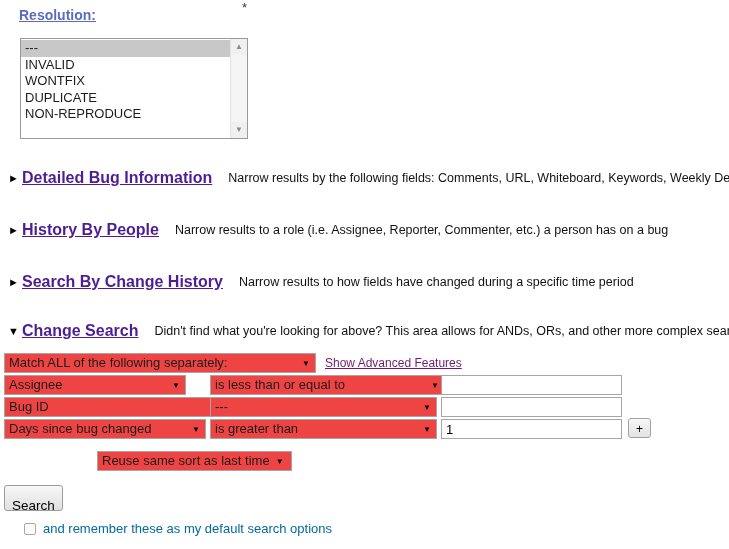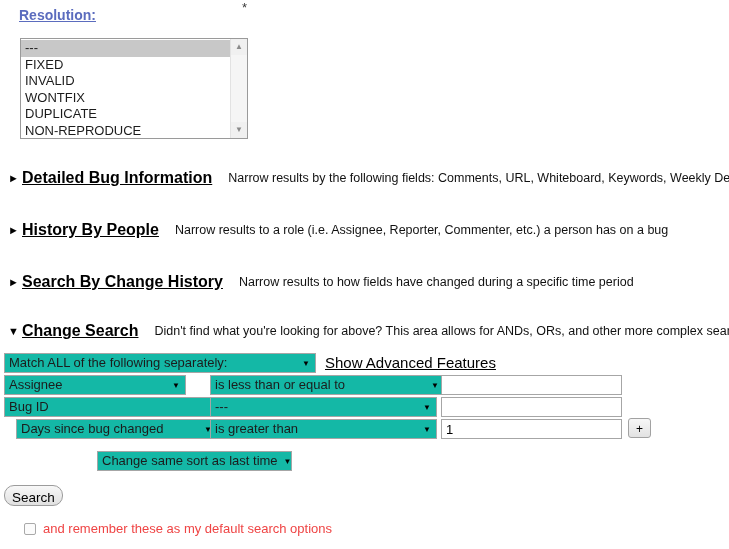--- a/index.html
+++ b/index.html
@@ -40,87 +40,86 @@
     font-size:8px; text-align:center; line-height:16px; cursor:pointer;
   }
 
   
   .section {
     position:absolute; left:8px; width:900px; height:24px;
     display:flex; align-items:center; white-space:nowrap; overflow:hidden;
   }
   .section .arrow { width:14px; font-size:11px; color:#000; flex:0 0 auto; cursor:pointer; }
   .section .title {
-    font-size:16px; font-weight:bold; color:#000000; text-decoration:underline;
+    font-size:16px; font-weight:bold; color:#4c1d95; text-decoration:underline;
     padding-right:6px; cursor:pointer; flex:0 0 auto;
   }
   .section .desc { font-size:12.5px; color:#111; margin-left:10px; flex:0 0 auto; }
 
   
   .fselect {
-    position:absolute; height:20px; border:1px solid #a6a6a6; background:#14b8a6;
+    position:absolute; height:20px; border:1px solid #a6a6a6; background:#ef4444;
     font-size:13px; line-height:18px; padding:0 18px 0 4px;
     white-space:nowrap; overflow:hidden; cursor:default;
   }
   .fselect .sel-arrow {
     position:absolute; right:5px; top:5px; font-size:8px; color:#000; line-height:9px;
   }
   .fselect.inline-arrow { padding-right:6px; }
   .fselect.inline-arrow .sel-arrow { position:static; margin-left:6px; vertical-align:1px; }
 
   
   .tinput {
     position:absolute; height:20px; width:181px; border:1px solid #a6a6a6;
     background:#fff; font-family:"Liberation Sans", sans-serif; font-size:13px;
     padding:0 4px; outline:none;
   }
 
   
   .adv-link {
     position:absolute; left:325px; top:353px; line-height:20px;
-    font-size:15px; color:#000000; text-decoration:underline; cursor:pointer;
+    font-size:12px; color:#701a75; text-decoration:underline; cursor:pointer;
     white-space:nowrap;
   }
 
   
   .plus-btn {
     position:absolute; left:628px; top:418px; width:23px; height:20px;
     background:linear-gradient(#f7f7f7,#e2e2e2); border:1px solid #a2a2a2; border-radius:3px;
     font-size:12px; line-height:18px; text-align:center; color:#000; cursor:pointer;
   }
   .search-btn {
-    position:absolute; left:4px; top:485px; height:21px; padding:4px 7px;
-    background:linear-gradient(#f8f8f8,#e0e0e0); border:1px solid #9c9c9c; border-radius:10px;
+    position:absolute; left:4px; top:485px; height:21px; padding:12px 7px;
+    background:linear-gradient(#f8f8f8,#e0e0e0); border:1px solid #9c9c9c; border-radius:3px;
     font-family:"Liberation Sans", sans-serif; font-size:13.5px; color:#000; cursor:pointer;
   }
 
   
   .sort-label { position:absolute; left:4px; top:452px; font-size:13px; line-height:20px; color:#111; }
 
   
   .remember-checkbox {
     position:absolute; left:24px; top:523px; width:12px; height:12px;
     appearance:none; -webkit-appearance:none; margin:0;
     border:1px solid #a9a9a9; border-radius:2px; background:#fbfbfb; cursor:pointer;
   }
-  .remember-label { position:absolute; left:43px; top:521px; font-size:13px; line-height:16px; color:#ef4444; }
+  .remember-label { position:absolute; left:43px; top:521px; font-size:13px; line-height:16px; color:#0369a1; }
 </style>
 </head>
 <body>
 
 <div id="screen">
 
   <span class="required-star">*</span>
 
   <a class="res-label">Resolution:</a>
 
   <div class="listbox">
     <div class="listbox-options">
       <div class="listbox-option selected">---</div>
-      <div class="listbox-option">FIXED</div>
       <div class="listbox-option">INVALID</div>
       <div class="listbox-option">WONTFIX</div>
       <div class="listbox-option">DUPLICATE</div>
       <div class="listbox-option">NON-REPRODUCE</div>
     </div>
     <div class="listbox-scrollbar">
       <div class="scroll-btn">▲</div>
       <div class="scroll-btn">▼</div>
     </div>
   </div>
@@ -168,33 +167,33 @@
   <div class="fselect" style="left:4px; top:397px; width:234px;">
     <span>Bug ID</span>
     <span class="sel-arrow">▼</span>
   </div>
   <div class="fselect" style="left:210px; top:397px; width:227px;">
     <span>---</span>
     <span class="sel-arrow">▼</span>
   </div>
   <input class="tinput" style="left: 441px; top: 397px;" value="">
 
-  <div class="fselect" style="left:16px; top:419px; width:202px;">
+  <div class="fselect" style="left:4px; top:419px; width:202px;">
     <span>Days since bug changed</span>
     <span class="sel-arrow">▼</span>
   </div>
   <div class="fselect" style="left:210px; top:419px; width:227px;">
     <span>is greater than</span>
     <span class="sel-arrow">▼</span>
   </div>
   <input class="tinput" style="left: 441px; top: 419px;" value="1">
   <button class="plus-btn">+</button>
 
   <div class="fselect inline-arrow" style="left:97px; top:451px; width:195px;">
-    <span>Change same sort as last time</span><span class="sel-arrow">▼</span>
+    <span>Reuse same sort as last time</span><span class="sel-arrow">▼</span>
   </div>
 
   <button class="search-btn">Search</button>
 
   <input type="checkbox" class="remember-checkbox" style="">
   <span class="remember-label">and remember these as my default search options</span>
 
 </div>
 
 </body></html>

